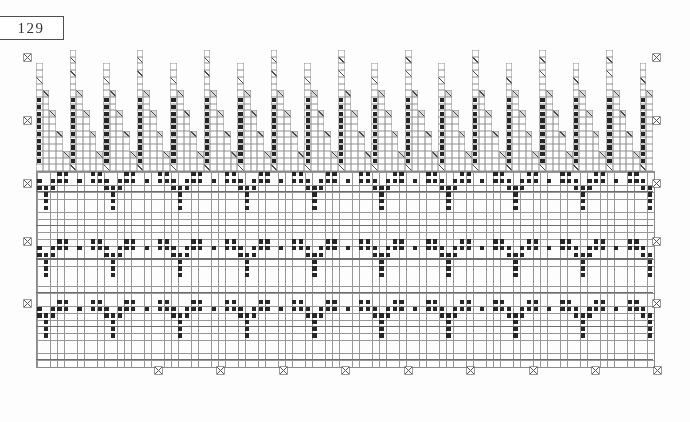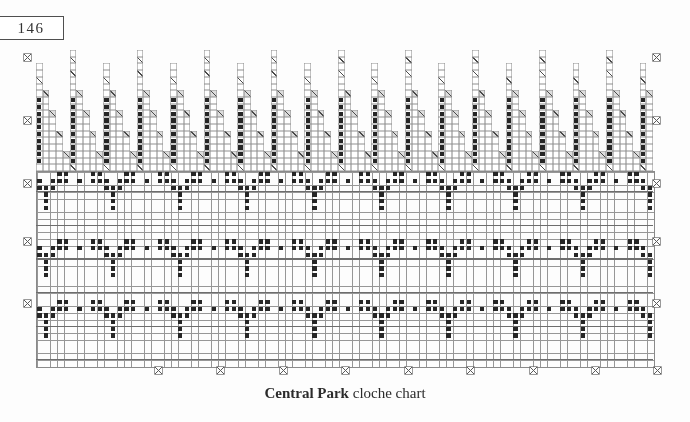--- a/index.html
+++ b/index.html
@@ -27,21 +27,21 @@
     font-size:15px;letter-spacing:1.5px;color:#333;}
   .caption{position:absolute;left:0;top:385px;width:690px;text-align:center;
     font-size:15px;color:#2b2b2b;}
   .caption .t{font-weight:bold;}
 </style>
 </head>
 <body>
 
 <div class="page">
   <div class="pagenum">
-    <span>146</span>
+    <span>129</span>
   </div>
 
   <div id="chart">
       <div class="scell" style="left: 36px; top: 63.44px; width: 6.708px; height: 6.72px;"></div>
       <div class="scell" style="left: 36px; top: 70.16px; width: 6.708px; height: 6.72px;"></div>
       <div class="scell slashbg" style="left: 36px; top: 76.88px; width: 6.708px; height: 6.72px;"></div>
       <div class="scell" style="left: 36px; top: 83.6px; width: 6.708px; height: 6.72px;"></div>
       <div class="scell" style="left: 36px; top: 90.32px; width: 6.708px; height: 6.72px;"></div>
       <div class="scell" style="left: 36px; top: 97.04px; width: 6.708px; height: 6.72px;">
         <span class="sdot"></span>
@@ -1790,14 +1790,13 @@
       <div class="marker" style="left: 216.5px; top: 366.5px;"></div>
       <div class="marker" style="left: 279.5px; top: 366.5px;"></div>
       <div class="marker" style="left: 341.5px; top: 366.5px;"></div>
       <div class="marker" style="left: 404.5px; top: 366.5px;"></div>
       <div class="marker" style="left: 466.5px; top: 366.5px;"></div>
       <div class="marker" style="left: 529.5px; top: 366.5px;"></div>
       <div class="marker" style="left: 591.5px; top: 366.5px;"></div>
       <div class="marker" style="left: 653.5px; top: 366.5px;"></div>
     </div>
 
-  <div class="caption"><span class="t">Central Park</span><span> cloche chart</span></div>
 </div>
 
 </body></html>

